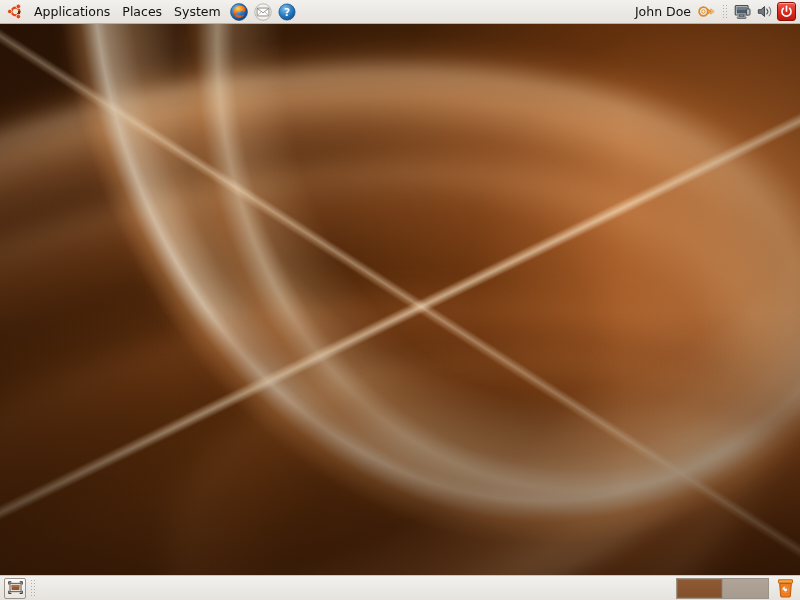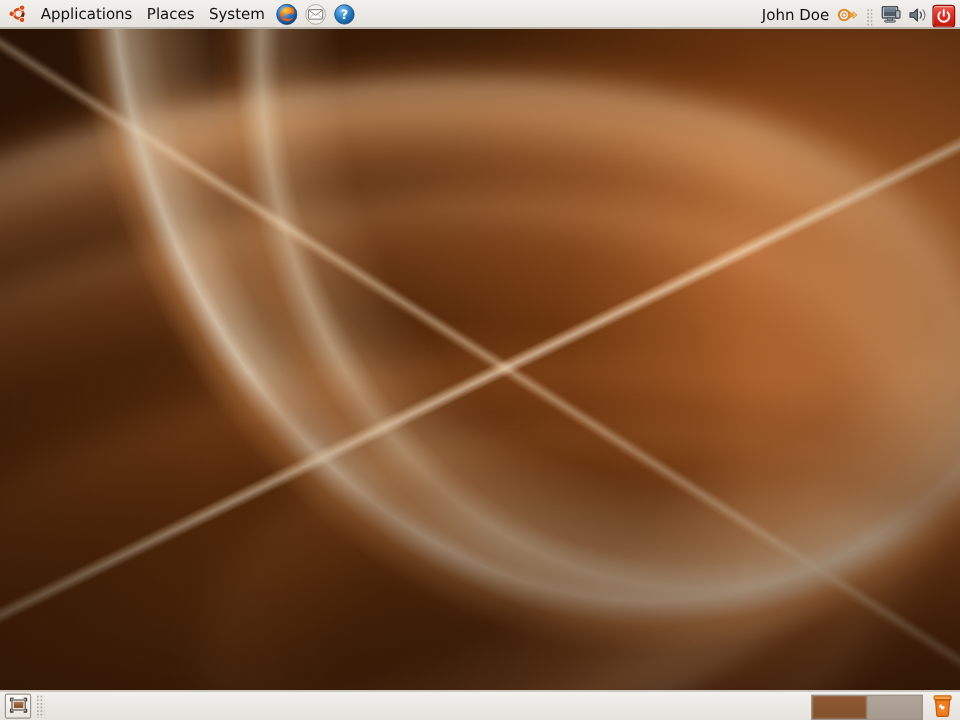--- a/index.html
+++ b/index.html
@@ -105,21 +105,21 @@
     font-size:12px; color:#0f0f0f;
     user-select:none;
   }
   #top-panel { top:0; height:24px; border-bottom:1px solid #d9d4cd; padding:0 2px; }
   #top-panel::after {
     content:""; position:absolute; left:0; bottom:-1px; width:100%; height:1px; background:#b9b2a8;
   }
   #bottom-panel { top:575px; height:25px; border-top:1px solid #cbc5bc; padding:0 2px; }
 
   .panel-left  { display:flex; align-items:center; height:100%; }
-  .panel-right { display:flex; align-items:flex-end; height:100%; margin-left:auto; }
+  .panel-right { display:flex; align-items:center; height:100%; margin-left:auto; }
 
   .menu-item {
     height:22px; display:flex; align-items:center; padding:0 6px;
     font-size:12.5px; color:#111; cursor:default; border-radius:2px; white-space:nowrap;
   }
   #ubuntu-logo-item { padding:0 4px 0 5px; }
 
   .launcher { width:24px; height:22px; display:flex; align-items:center; justify-content:center; cursor:default; }
   .tray-icon { height:22px; display:flex; align-items:center; justify-content:center; padding:0 3px; cursor:default; }
 

